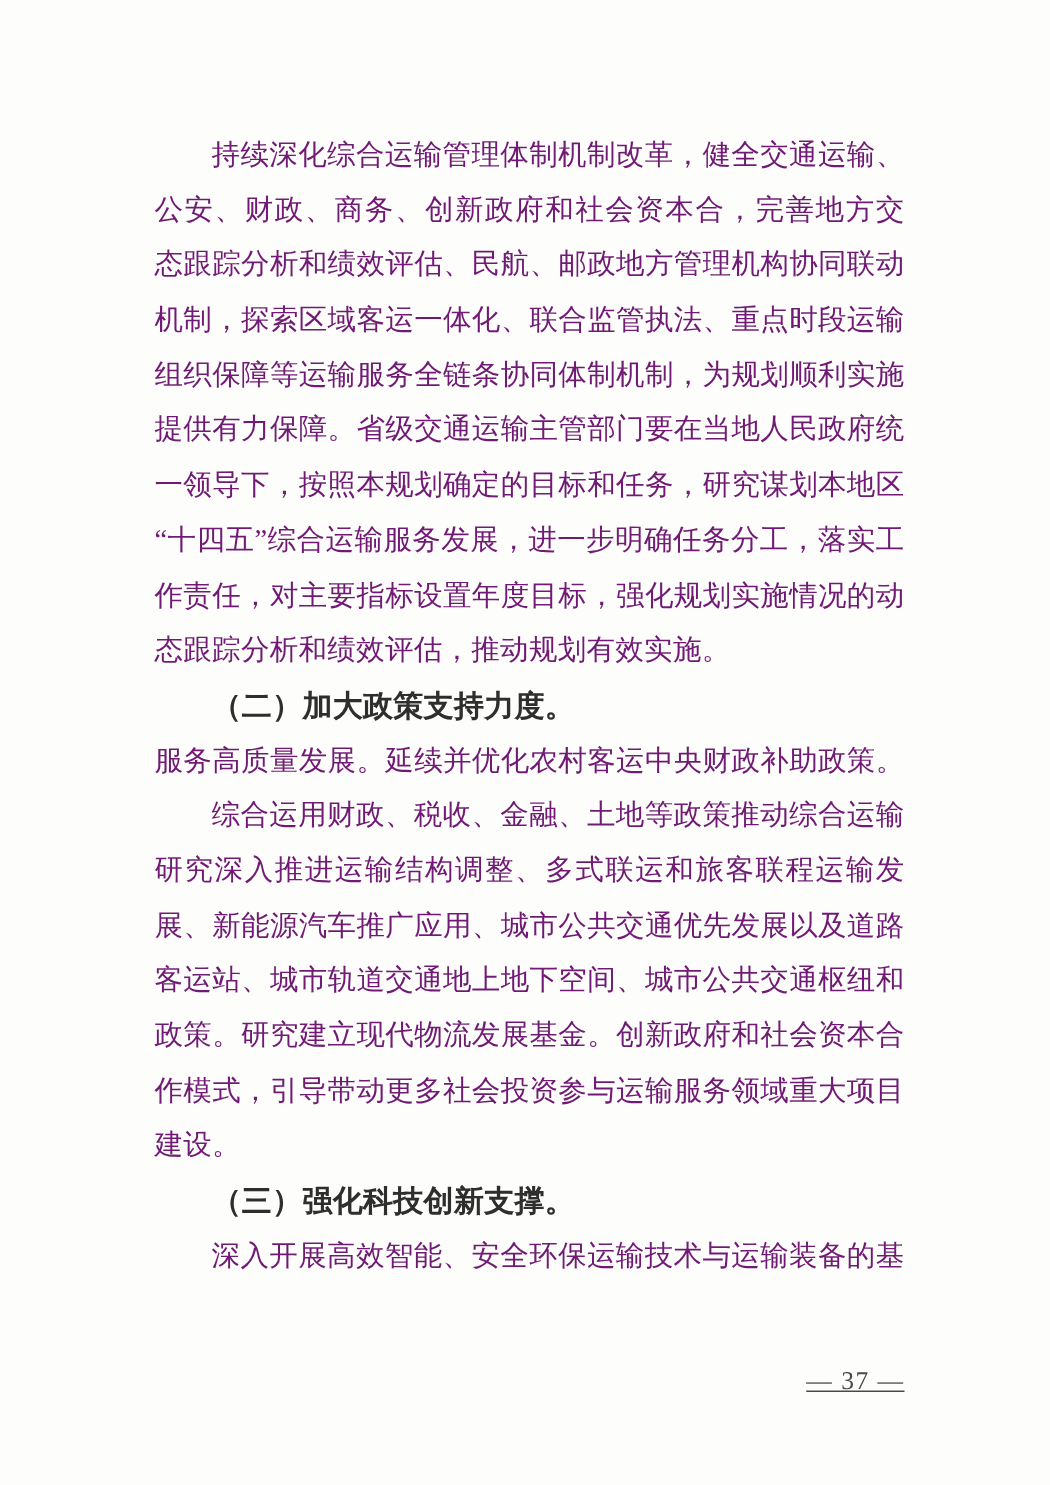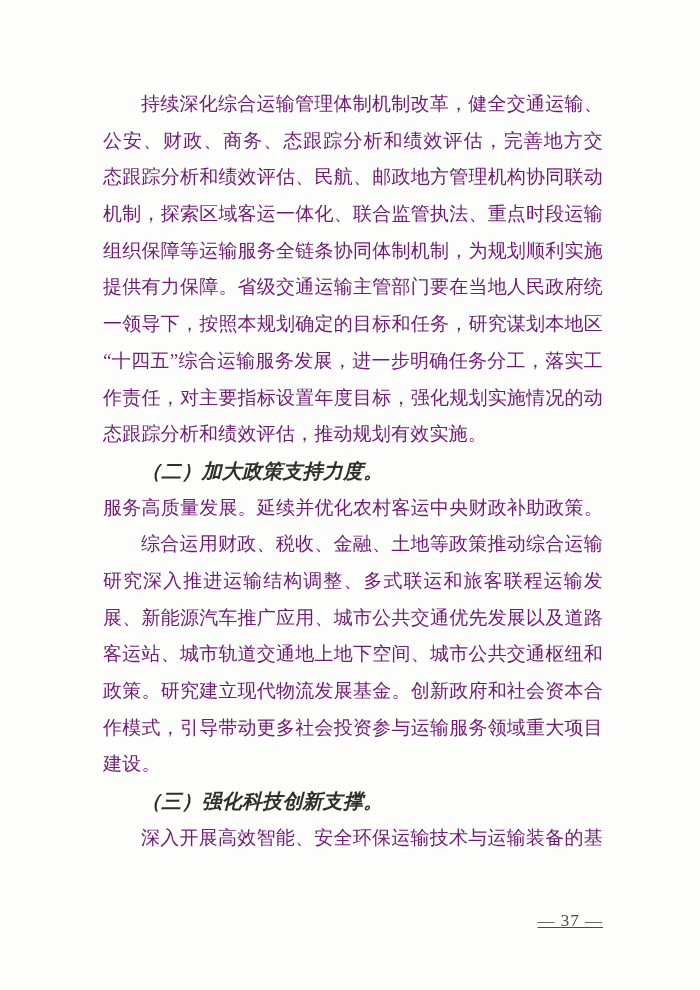--- a/index.html
+++ b/index.html
@@ -39,21 +39,20 @@
     text-align: justify;
     text-align-last: justify;
   }
   .line.indent {
     text-indent: 38px;
   }
   .line.heading {
     font-weight: bold;
     color: #2e2e2e;
     font-size: 20px;
-    font-style: italic;
   }
   .page-number {
     position: absolute;
     left: 103px;
     top: 907px;
     width: 500px;
     height: 28px;
     line-height: 28px;
     text-align: right;
     font-size: 17px;
@@ -61,21 +60,21 @@
     color: #4a4a4a;
     text-decoration: underline;
   }
 </style>
 </head>
 <body>
 
 <div class="page">
   <div class="text-block">
       <div class="line body indent justify">持续深化综合运输管理体制机制改革，健全交通运输、</div>
-      <div class="line body justify">公安、财政、商务、态跟踪分析和绩效评估，完善地方交</div>
+      <div class="line body justify">公安、财政、商务、创新政府和社会资本合，完善地方交</div>
       <div class="line body justify">态跟踪分析和绩效评估、民航、邮政地方管理机构协同联动</div>
       <div class="line body justify">机制，探索区域客运一体化、联合监管执法、重点时段运输</div>
       <div class="line body justify">组织保障等运输服务全链条协同体制机制，为规划顺利实施</div>
       <div class="line body justify">提供有力保障。省级交通运输主管部门要在当地人民政府统</div>
       <div class="line body justify">一领导下，按照本规划确定的目标和任务，研究谋划本地区</div>
       <div class="line body justify">“十四五”综合运输服务发展，进一步明确任务分工，落实工</div>
       <div class="line body justify">作责任，对主要指标设置年度目标，强化规划实施情况的动</div>
       <div class="line body">态跟踪分析和绩效评估，推动规划有效实施。</div>
       <div class="line heading indent">（二）加大政策支持力度。</div>
       <div class="line body justify">服务高质量发展。延续并优化农村客运中央财政补助政策。</div>

